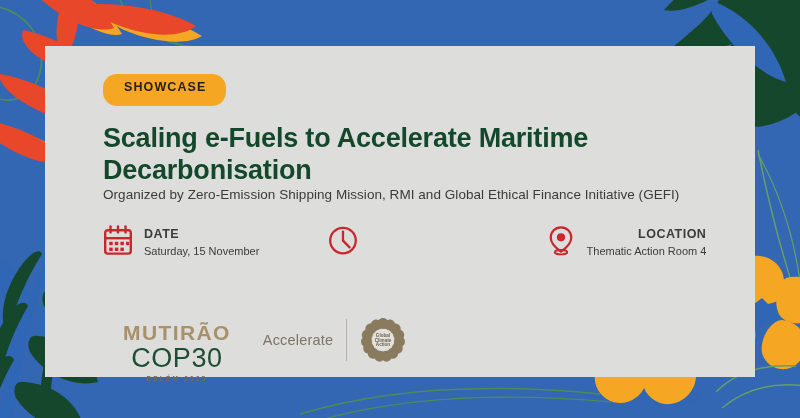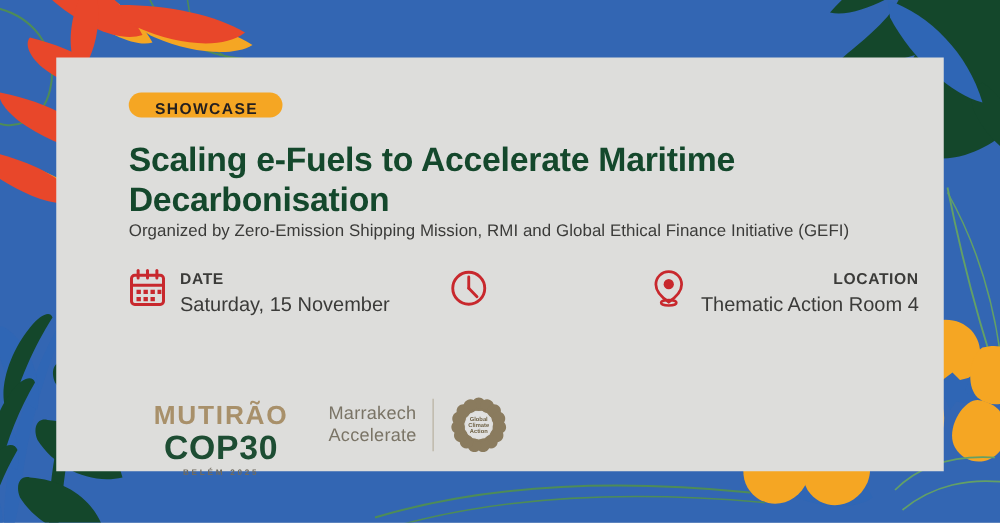--- a/index.html
+++ b/index.html
@@ -23,21 +23,21 @@
   }
   .card-inner{position:absolute;left:58px;top:28px;right:20px;}
 
   .badge{
     display:inline-block;
     background:#f5a623;
     color:#231f20;
     font-size:12.5px;
     font-weight:bold;
     letter-spacing:1.1px;
-    padding:6px 20px 0 21px;
+    padding:6px 20px 12px 21px;
     border-radius:14px;
   }
 
   .title{
     margin:16px 0 0 0;
     font-size:27px;
     line-height:1.20;
     font-weight:bold;
     color:#14482c;
     letter-spacing:-0.2px;
@@ -64,35 +64,35 @@
   .d-time{width:215px;}
   .d-loc{width:240px;text-align:right;}
   .d-icon{width:30px;height:32px;flex:0 0 30px;margin-top:1px;}
   .d-icon svg{display:block;}
   .d-txt{margin-left:11px;}
   .d-label{
     font-size:12.5px;font-weight:bold;color:#3b3b39;letter-spacing:0.5px;
     line-height:1.25;
   }
   .d-value{
-    font-size:16px;color:#3b3b39;margin-top:3px;line-height:1.25;
+    font-size:11px;color:#3b3b39;margin-top:3px;line-height:1.25;
     white-space:nowrap;
   }
 
   
   .logos{
     position:absolute;left:78px;top:252px;
     display:flex;align-items:center;
   }
   .cop-logo{text-align:center;line-height:1;}
   .cop-mutirao{
     font-size:21px;font-weight:bold;color:#a8906a;letter-spacing:1.4px;margin-top:24px;
   }
   .cop-cop30{
-    font-size:27px;font-weight:bold;color:#1d4d33;letter-spacing:0.6px;
+    font-size:27px;font-weight:normal;color:#1d4d33;letter-spacing:0.6px;
     margin-top:2px;
   }
   .cop-belem{
     font-size:6.5px;font-weight:bold;color:#6f6a5e;letter-spacing:2.2px;
     margin-top:4px;
   }
   .mp-block{display:flex;align-items:center;margin-left:32px;}
   .mp-text{
     font-size:14.5px;color:#7a7466;line-height:1.28;letter-spacing:0.2px;
     padding-right:13px;
@@ -281,21 +281,20 @@
     <div class="logos">
 
       <div class="cop-logo">
         <div class="cop-mutirao">MUTIRÃO</div>
         <div class="cop-cop30">COP30</div>
         <div class="cop-belem">BELÉM 2025</div>
       </div>
 
       <div class="mp-block">
         <div class="mp-text">
-          <div>Marrakech</div>
           <div>Accelerate</div>
         </div>
         <div class="mp-divider"></div>
         <div class="gca-seal">
           <svg width="46" height="46" viewBox="0 0 46 46">
             <g fill="#8a7b5e">
               <g id="pet">
                 <path d="M23 1 C 26 1, 28.4 3.4, 28.4 6.4 C 28.4 9.4, 26 11.8, 23 11.8 C 20 11.8, 17.6 9.4, 17.6 6.4 C 17.6 3.4, 20 1, 23 1 Z"></path>
               </g>
               <use href="#pet" transform="rotate(24 23 23)"></use>

